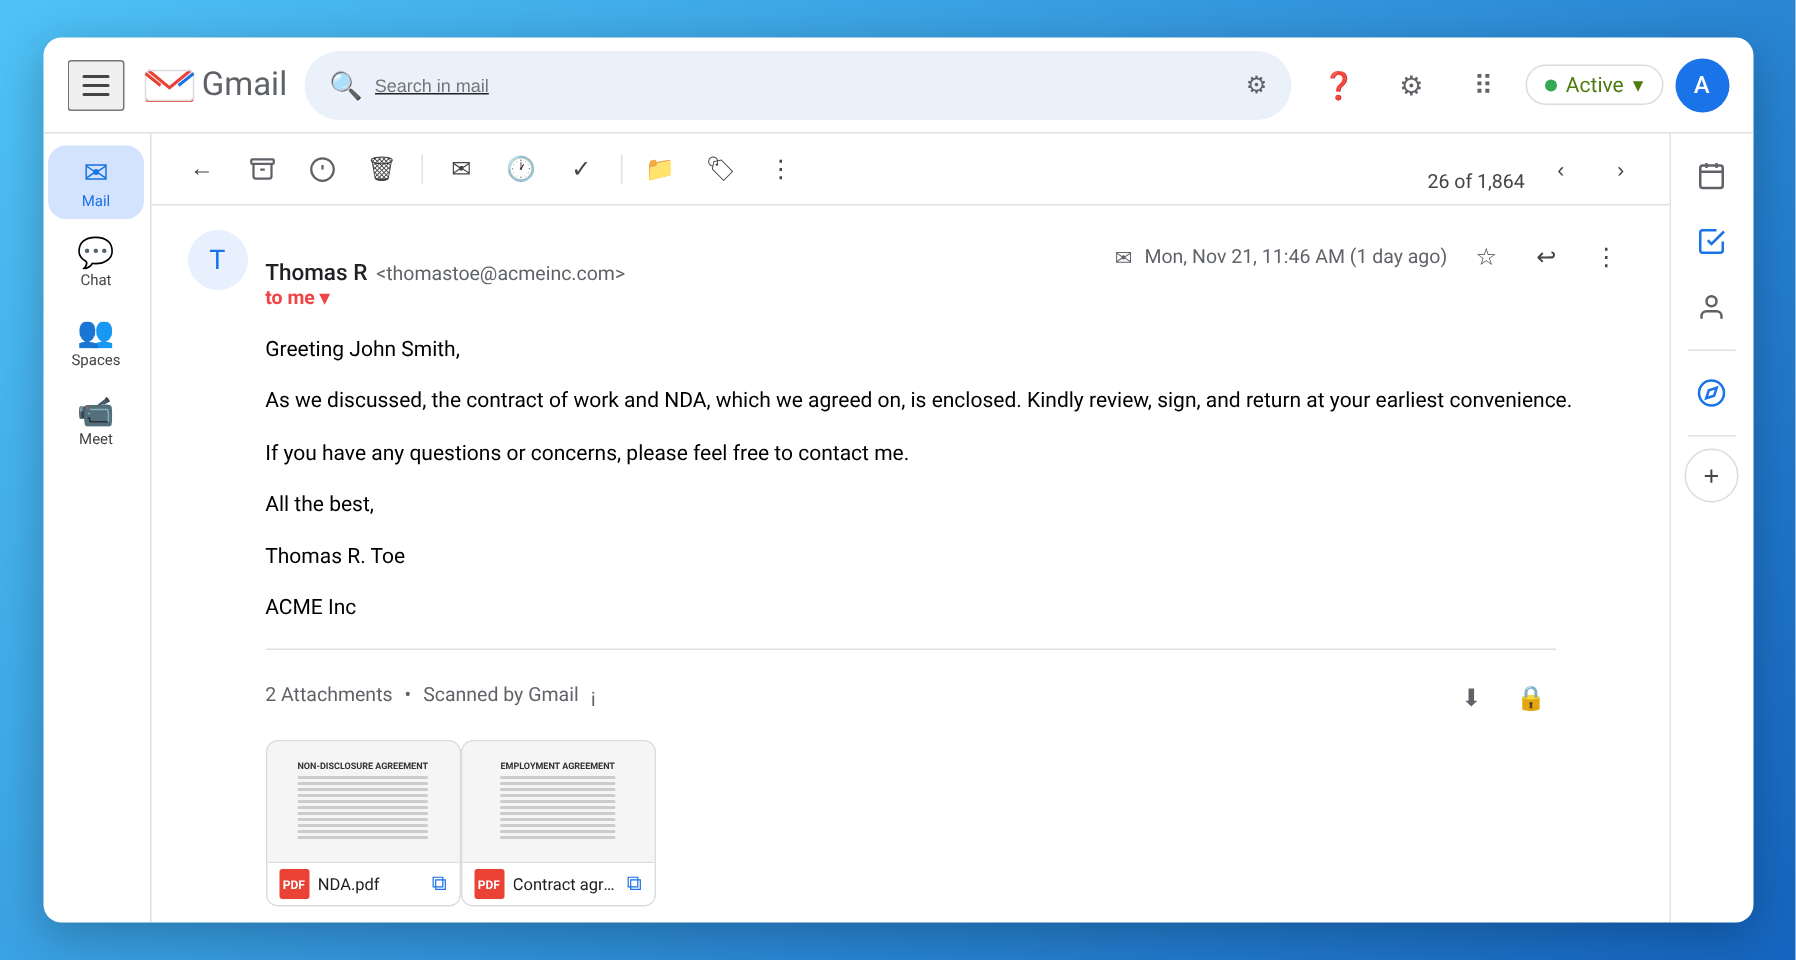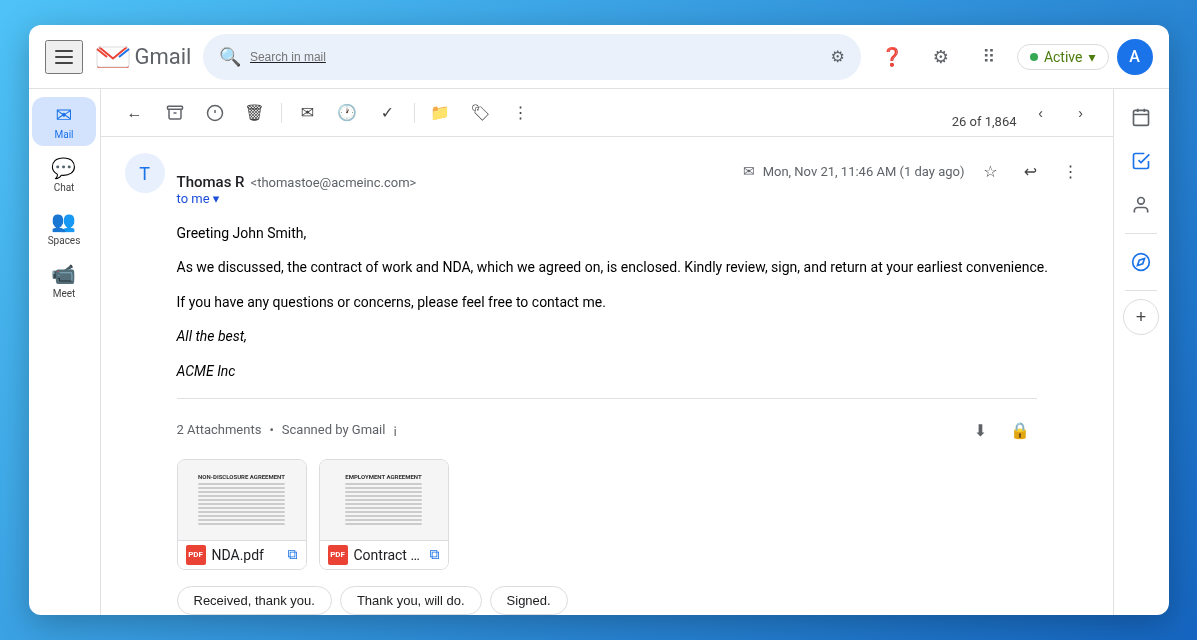--- a/index.html
+++ b/index.html
@@ -148,72 +148,72 @@
       width: 40px; height: 40px; border-radius: 50%;
       background: #e8f0fe; display: flex; align-items: center;
       justify-content: center; font-size: 18px; color: #1a73e8;
       flex-shrink: 0;
     }
     .email-meta { flex: 1; }
     .sender-name {
       font-size: 15px; font-weight: 500; color: #202124;
     }
     .sender-email { font-size: 13px; color: #5f6368; margin-top: 22px; }
-    .to-me { font-size: 13px; color: #1d4ed8; cursor: pointer; }
+    .to-me { font-size: 13px; color: #ef4444; cursor: pointer; font-weight: bold; }
     .email-date {
       font-size: 13px; color: #5f6368; display: flex; align-items: center; gap: 8px;
     }
     .email-actions { display: flex; align-items: center; gap: 4px; }
     .email-content {
       font-size: 14px; color: #000000; line-height: 1.6;
       margin-left: 52px;
     }
     .email-content p { margin-bottom: 12px; }
-    .signature { margin-top: 8px; font-style: italic; }
+    .signature { margin-top: 8px; }
     
     .attachments-area {
       margin: 16px 52px;
       border-top: 1px solid #e0e0e0;
       padding-top: 16px;
     }
     .attachments-header {
       display: flex; align-items: center; justify-content: space-between;
       margin-bottom: 12px;
     }
     .attachments-title {
       font-size: 13px; color: #5f6368;
       display: flex; gap: 8px;
     }
     .attachments-actions { display: flex; gap: 8px; }
     .att-action-btn {
       width: 32px; height: 32px; border-radius: 50%; border: none;
       background: transparent; cursor: pointer; display: flex; align-items: center;
       justify-content: center; color: #5f6368; font-size: 16px;
     }
-    .attachments-list { display: flex; gap: 12px; }
+    .attachments-list { display: flex; gap: 0; }
     .attachment-card {
       width: 130px; border: 1px solid #dadce0; border-radius: 8px;
       overflow: hidden; cursor: pointer;
     }
     .attachment-preview {
       width: 100%; height: 80px; background: #f5f5f5;
       display: flex; align-items: center; justify-content: center;
       overflow: hidden; position: relative;
     }
     .attachment-footer {
       display: flex; align-items: center; gap: 6px;
       padding: 4px 8px; border-top: 1px solid #dadce0;
       background: #fff;
     }
     .pdf-icon {
       width: 20px; height: 20px; background: #ea4335; color: #fff;
       border-radius: 2px; font-size: 8px; display: flex; align-items: center;
       justify-content: center; font-weight: bold; flex-shrink: 0;
     }
-    .att-name { font-size: 14px; color: #202124; overflow: hidden; text-overflow: ellipsis; white-space: nowrap; flex: 1; }
+    .att-name { font-size: 11px; color: #202124; overflow: hidden; text-overflow: ellipsis; white-space: nowrap; flex: 1; }
     .att-arrow { color: #1a73e8; font-size: 14px; }
     
     .quick-replies {
       display: flex; gap: 8px; margin: 0 52px 16px;
     }
     .quick-reply-btn {
       border: 1px solid #dadce0; background: #fff; border-radius: 20px;
       padding: 6px 16px; font-size: 13px; color: #202124; cursor: pointer;
     }
     
@@ -370,20 +370,21 @@
             </div>
           </div>
         </div>
 
         <div class="email-content">
           <p>Greeting John Smith,</p>
           <p>As we discussed, the contract of work and NDA, which we agreed on, is enclosed. Kindly review, sign, and return at your earliest convenience.</p>
           <p>If you have any questions or concerns, please feel free to contact me.</p>
           <div class="signature">
             <p>All the best,</p>
+            <p>Thomas R. Toe</p>
             <p>ACME Inc</p>
           </div>
         </div>
 
         <div class="attachments-area">
           <div class="attachments-header">
             <div class="attachments-title">
               <span>2 Attachments</span>
               <span style="color:#5f6368;">•</span>
               <span>Scanned by Gmail</span>

